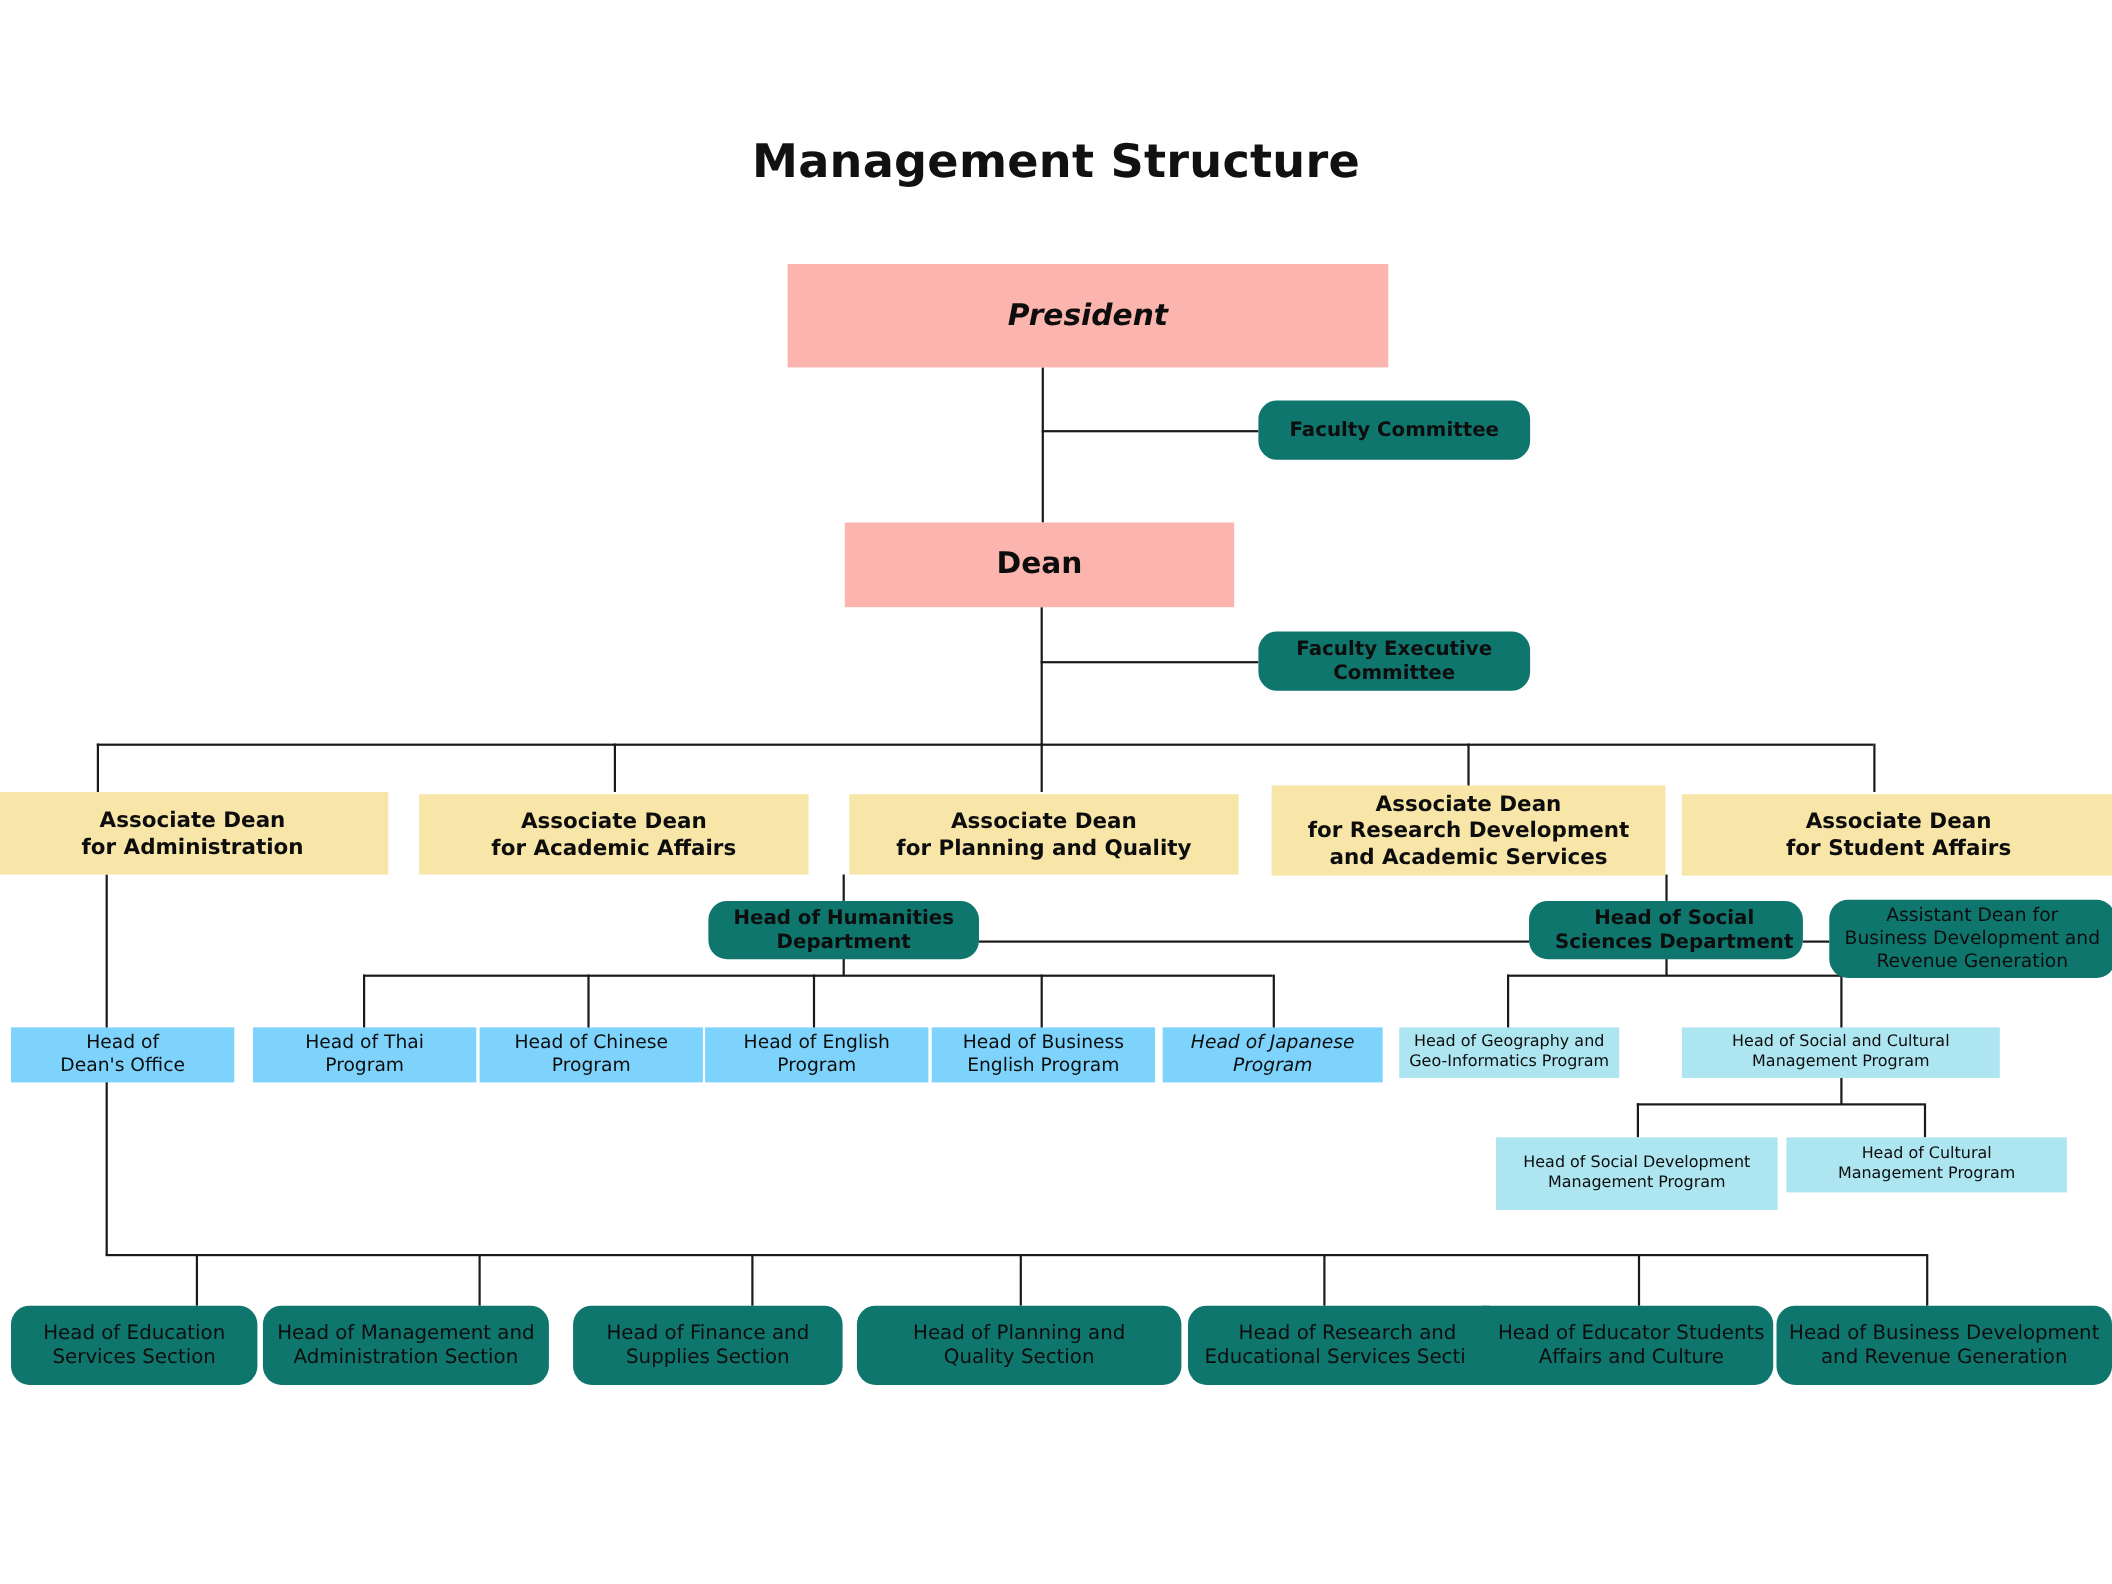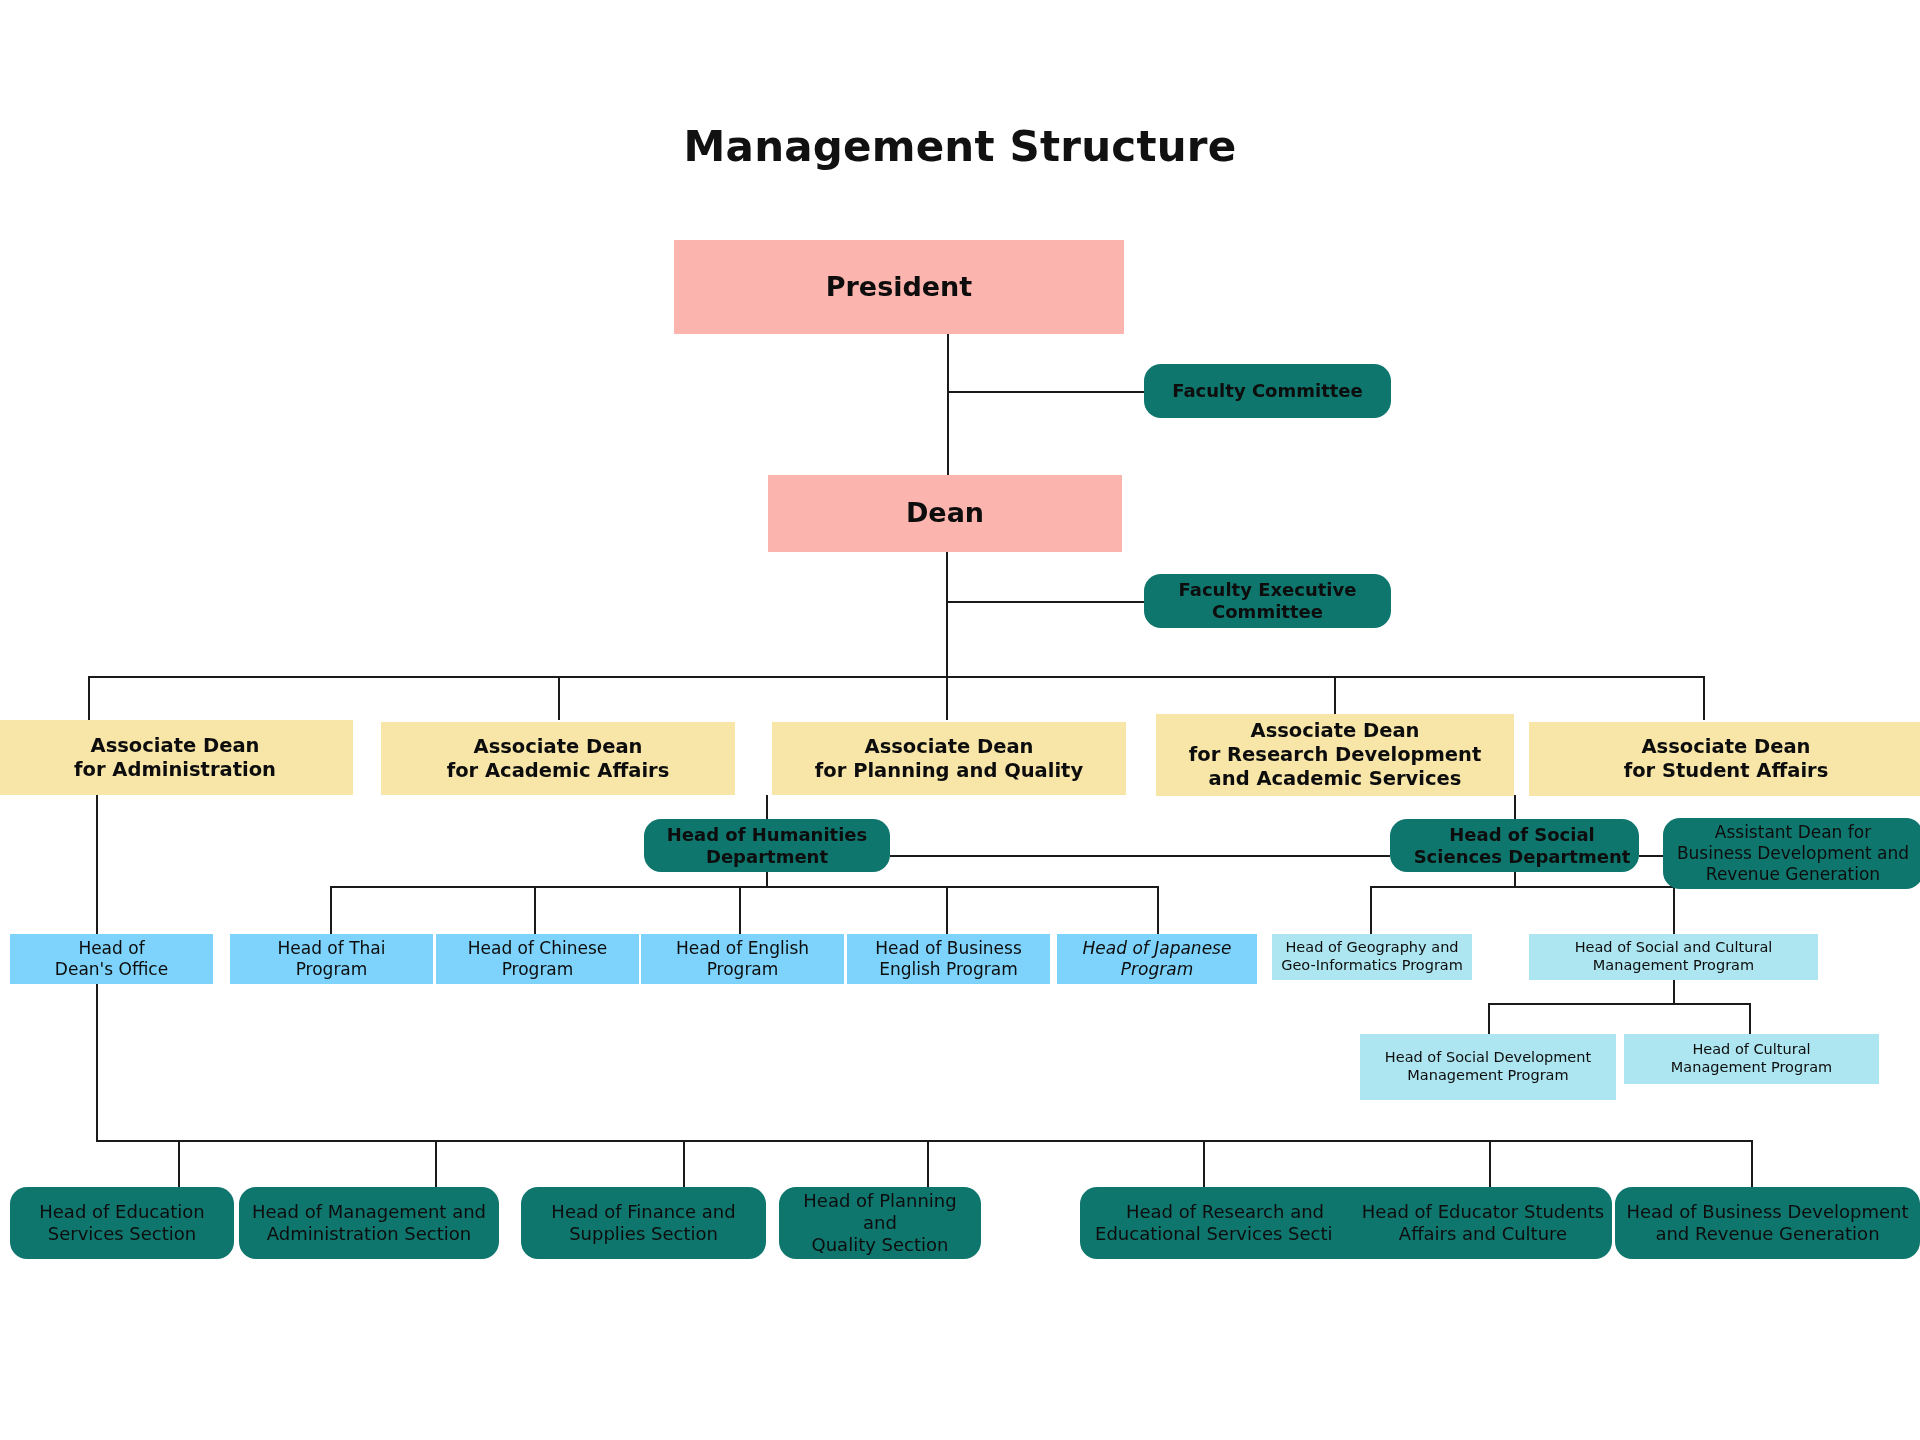--- a/index.html
+++ b/index.html
@@ -115,21 +115,21 @@
 
   <div class="line hline" style="left:96px; top:1140px; width:1655px;"></div>
   <div class="line vline" style="left:178px; top:1140px; height:47px;"></div>
   <div class="line vline" style="left:435px; top:1140px; height:47px;"></div>
   <div class="line vline" style="left:683px; top:1140px; height:47px;"></div>
   <div class="line vline" style="left:927px; top:1140px; height:47px;"></div>
   <div class="line vline" style="left:1203px; top:1140px; height:47px;"></div>
   <div class="line vline" style="left:1489px; top:1140px; height:47px;"></div>
   <div class="line vline" style="left:1751px; top:1140px; height:47px;"></div>
 
-  <div class="node pink lvl-top" style="left:674px; top:240px; width:450px; height:94px;">President</div>
+  <div class="node pink lvl-top" style="left:716px; top:240px; width:546px; height:94px;font-style:italic;">President</div>
 
   <div class="node green lvl-dept" style="left:1144px; top:364px; width:247px; height:54px;">Faculty Committee</div>
 
   <div class="node pink lvl-top" style="left:768px; top:475px; width:354px; height:77px;">Dean</div>
 
   <div class="node green lvl-dept" style="left:1144px; top:574px; width:247px; height:54px;">Faculty Executive
 Committee</div>
 
   <div class="node yellow lvl-assoc" style="left:-3px; top:720px; width:356px; height:75px;">Associate Dean
 for Administration</div>
@@ -189,21 +189,21 @@
 
   <div class="node green lvl-sec" style="left:10px; top:1187px; width:224px; height:72px;">Head of Education
 Services Section</div>
 
   <div class="node green lvl-sec" style="left:239px; top:1187px; width:260px; height:72px;">Head of Management and
 Administration Section</div>
 
   <div class="node green lvl-sec" style="left:521px; top:1187px; width:245px; height:72px;">Head of Finance and
 Supplies Section</div>
 
-  <div class="node green lvl-sec" style="left:779px; top:1187px; width:202px; height:72px;">Head of Planning and
+  <div class="node green lvl-sec" style="left:779px; top:1187px; width:295px; height:72px;">Head of Planning and
 Quality Section</div>
 
   <div class="node green lvl-sec" style="left:1040px; top:1187px; width:290px; height:72px;margin-left:40px;">Head of Research and
 Educational Services Section</div>
 
   <div class="node green lvl-sec" style="left:1332px; top:1187px; width:280px; height:72px;padding-left:28px;">Head of Educator Students
 Affairs and Culture</div>
 
   <div class="node green lvl-sec" style="left:1615px; top:1187px; width:305px; height:72px;">Head of Business Development
 and Revenue Generation</div>

